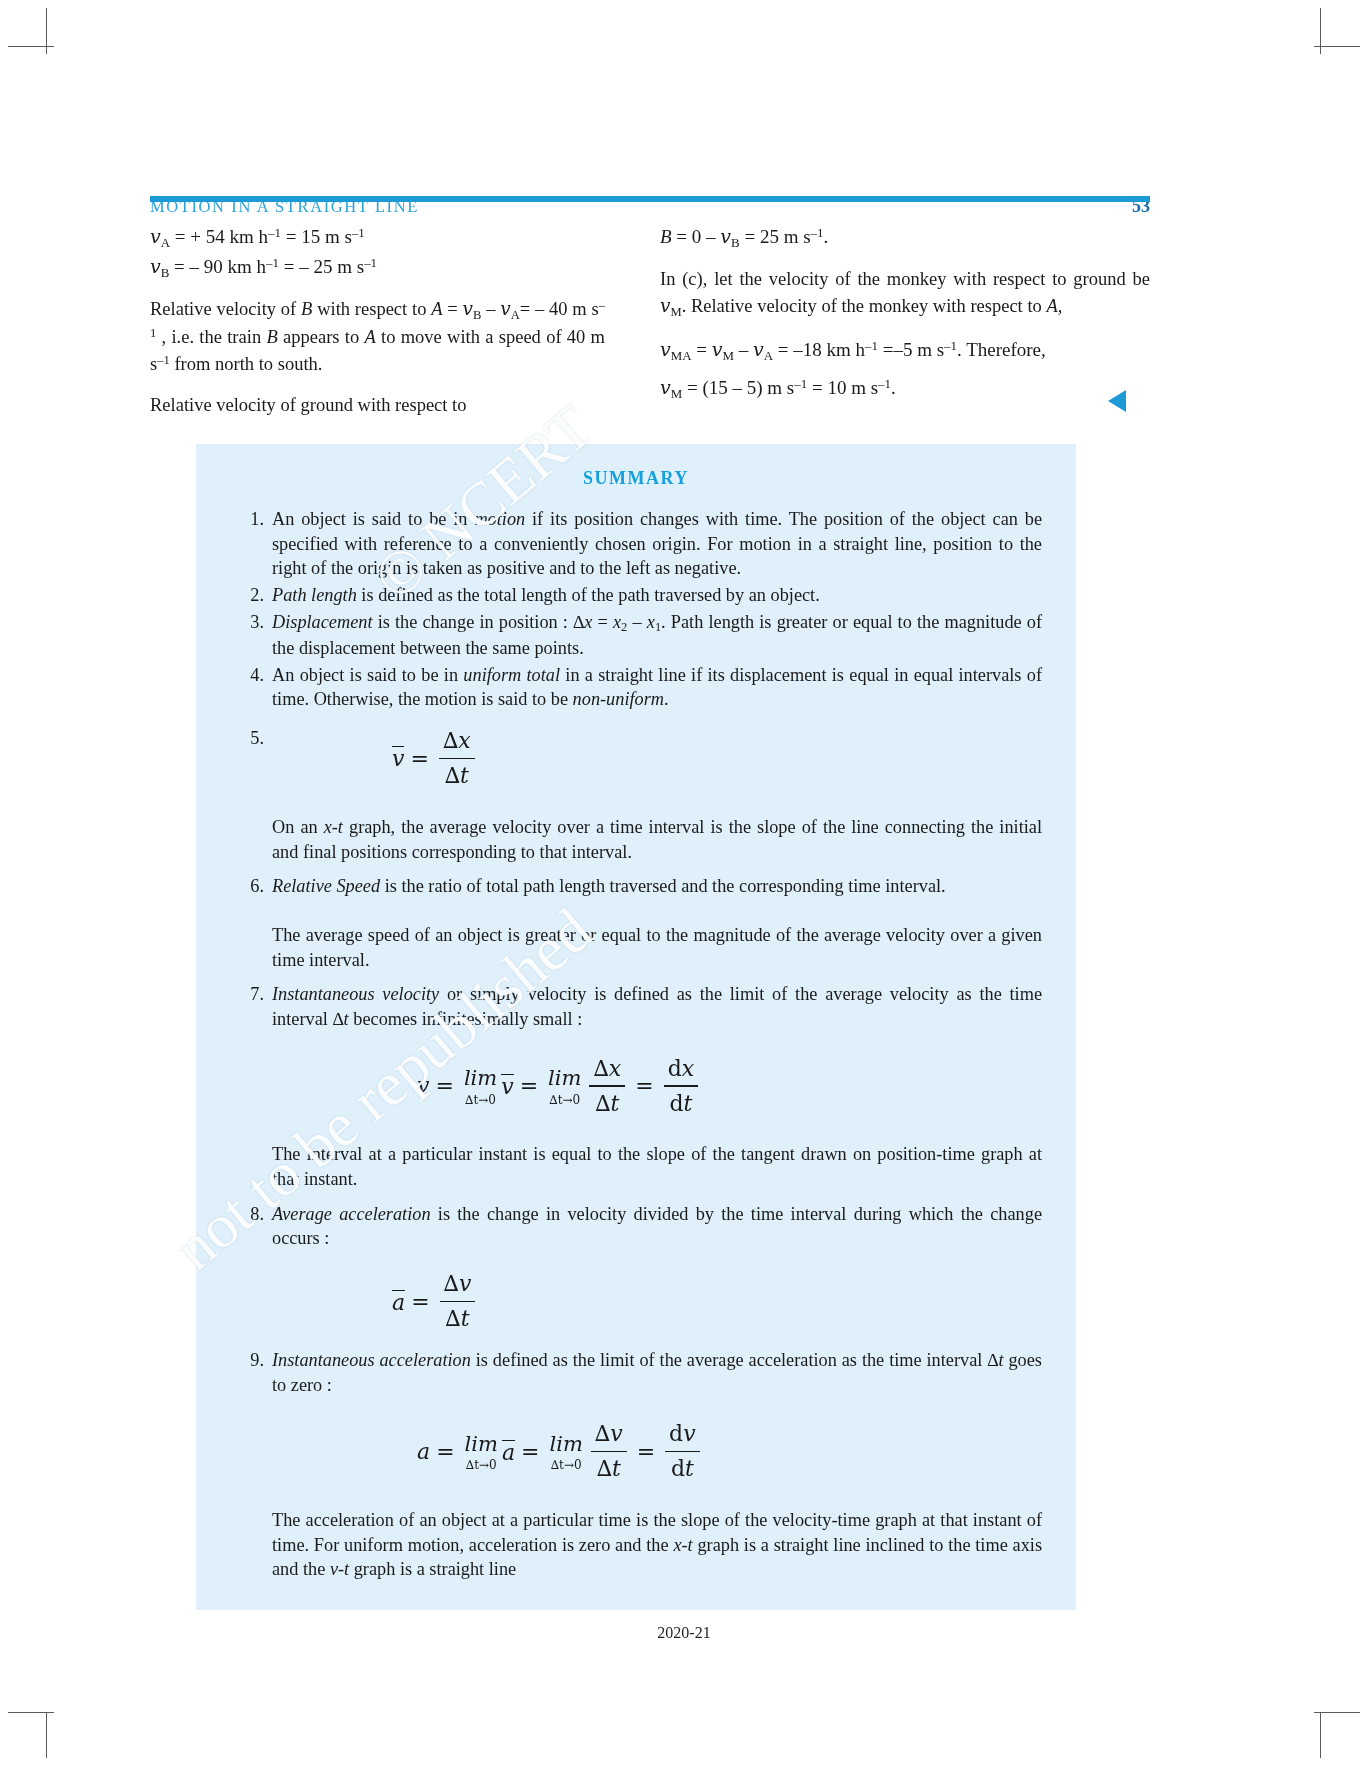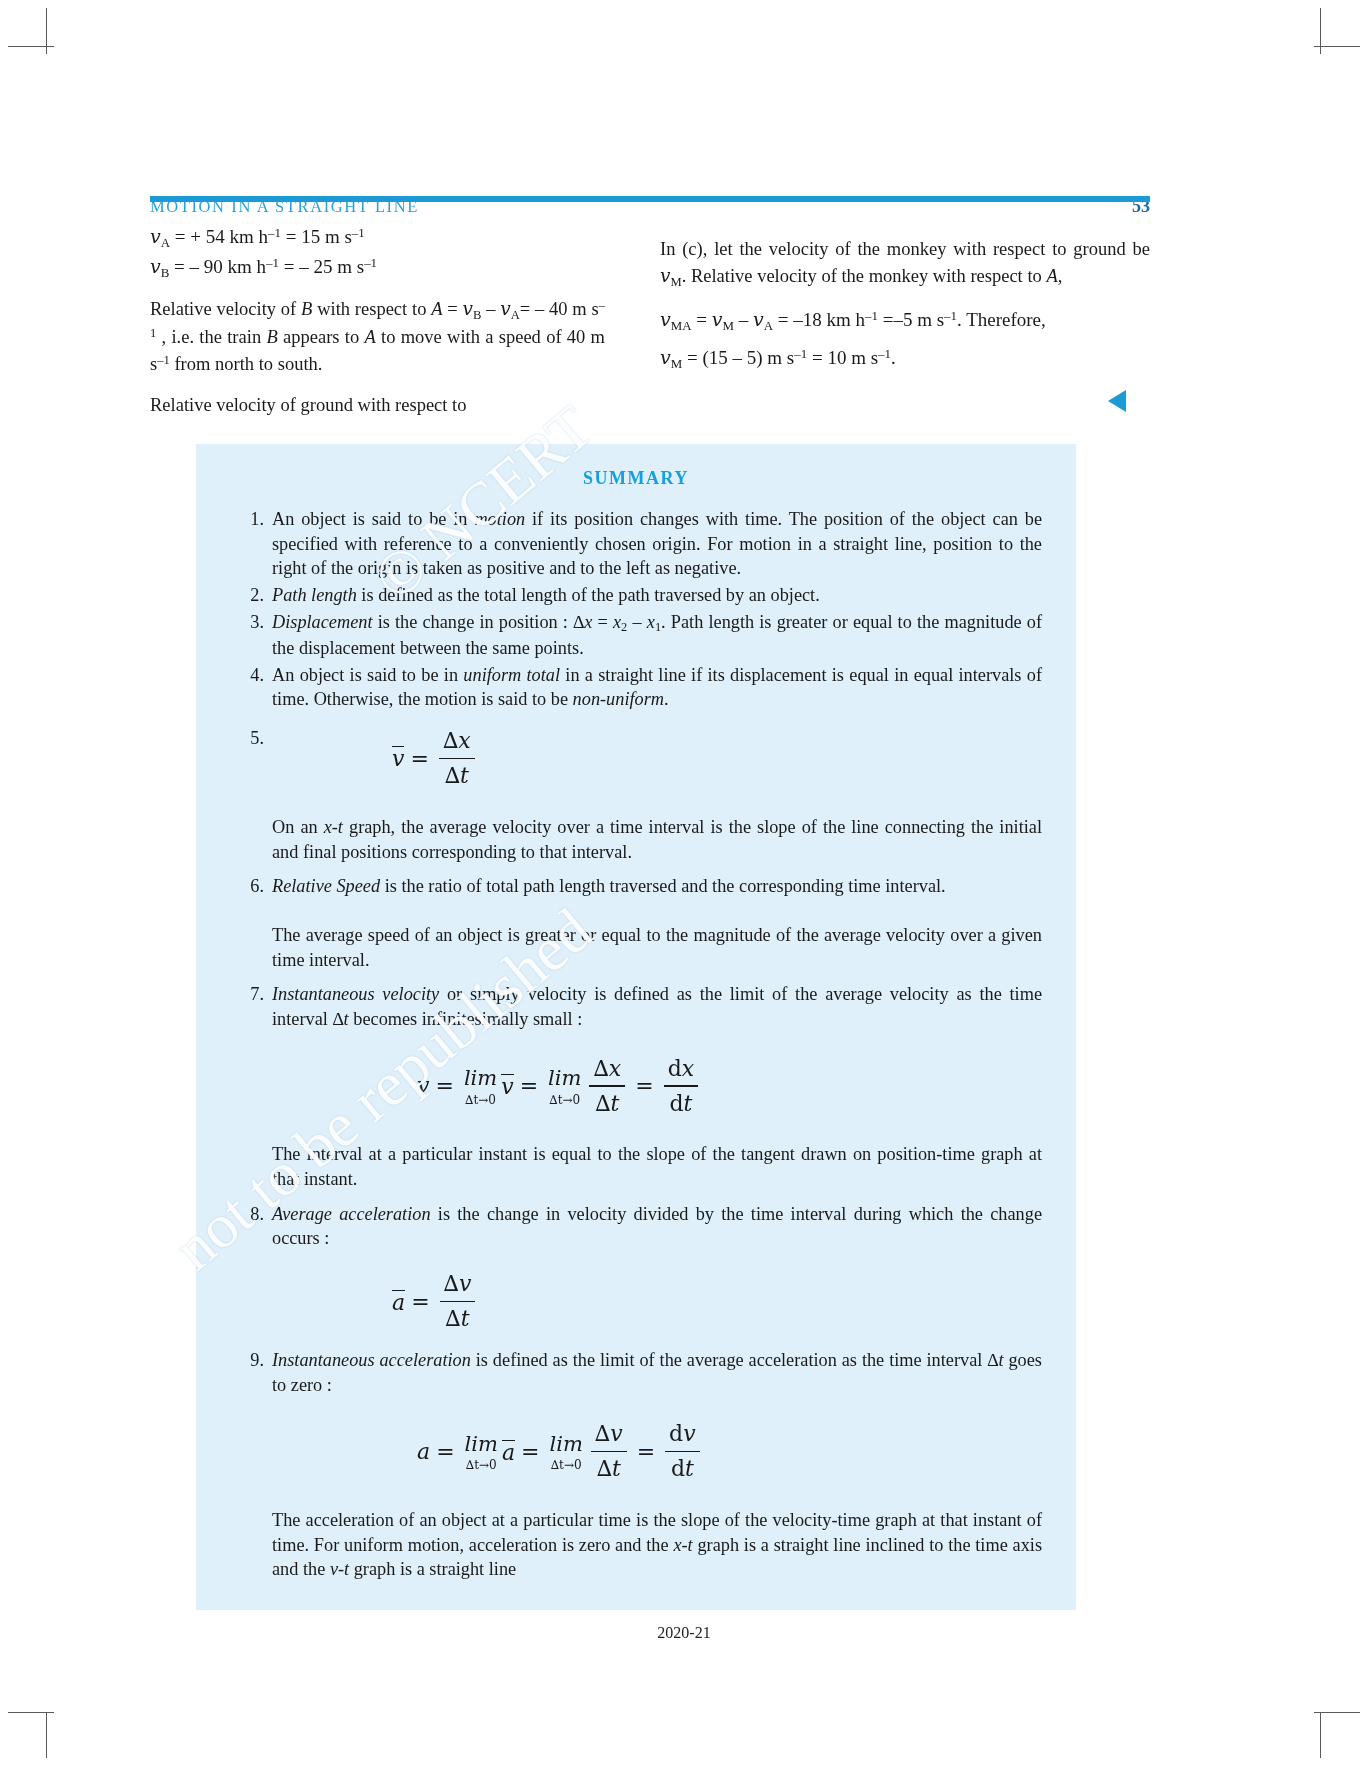--- a/index.html
+++ b/index.html
@@ -249,20 +249,23 @@
       <span class="vsym">v</span><sub>B</sub>  =  – 90 km h<sup>–1</sup>  =  – 25 m s<sup>–1</sup>
     </div>
     <div class="para">
       Relative velocity of <i>B</i> with respect to <i>A</i> = <span class="vsym">v</span><sub>B</sub> – <span class="vsym">v</span><sub>A</sub>=
       – 40 m s<sup>–1</sup> , i.e. the train <i>B</i> appears to <i>A</i> to move with a speed of 40 m s<sup>–1</sup> from north to south.
     </div>
     <div class="para">Relative velocity of ground with respect to</div>
   </div>
 
   <div class="col-right">
+    <div class="eqline">
+      <i>B</i> = 0 – <span class="vsym">v</span><sub>B</sub> = 25 m s<sup>–1</sup>.
+    </div>
     <div class="para">
       In (c), let the velocity of the monkey with respect to ground be <span class="vsym">v</span><sub>M</sub>. Relative velocity of the monkey with respect to <i>A,</i>
     </div>
     <div class="eqline para">
       <span class="vsym">v</span><sub>MA</sub> = <span class="vsym">v</span><sub>M</sub> – <span class="vsym">v</span><sub>A</sub> = –18 km h<sup>–1</sup> =–5 m s<sup>–1</sup>.  Therefore,
     </div>
     <div class="eqline tight">
       <span class="vsym">v</span><sub>M</sub> = (15 – 5) m s<sup>–1</sup> = 10 m s<sup>–1</sup>.
     </div>
   </div>

